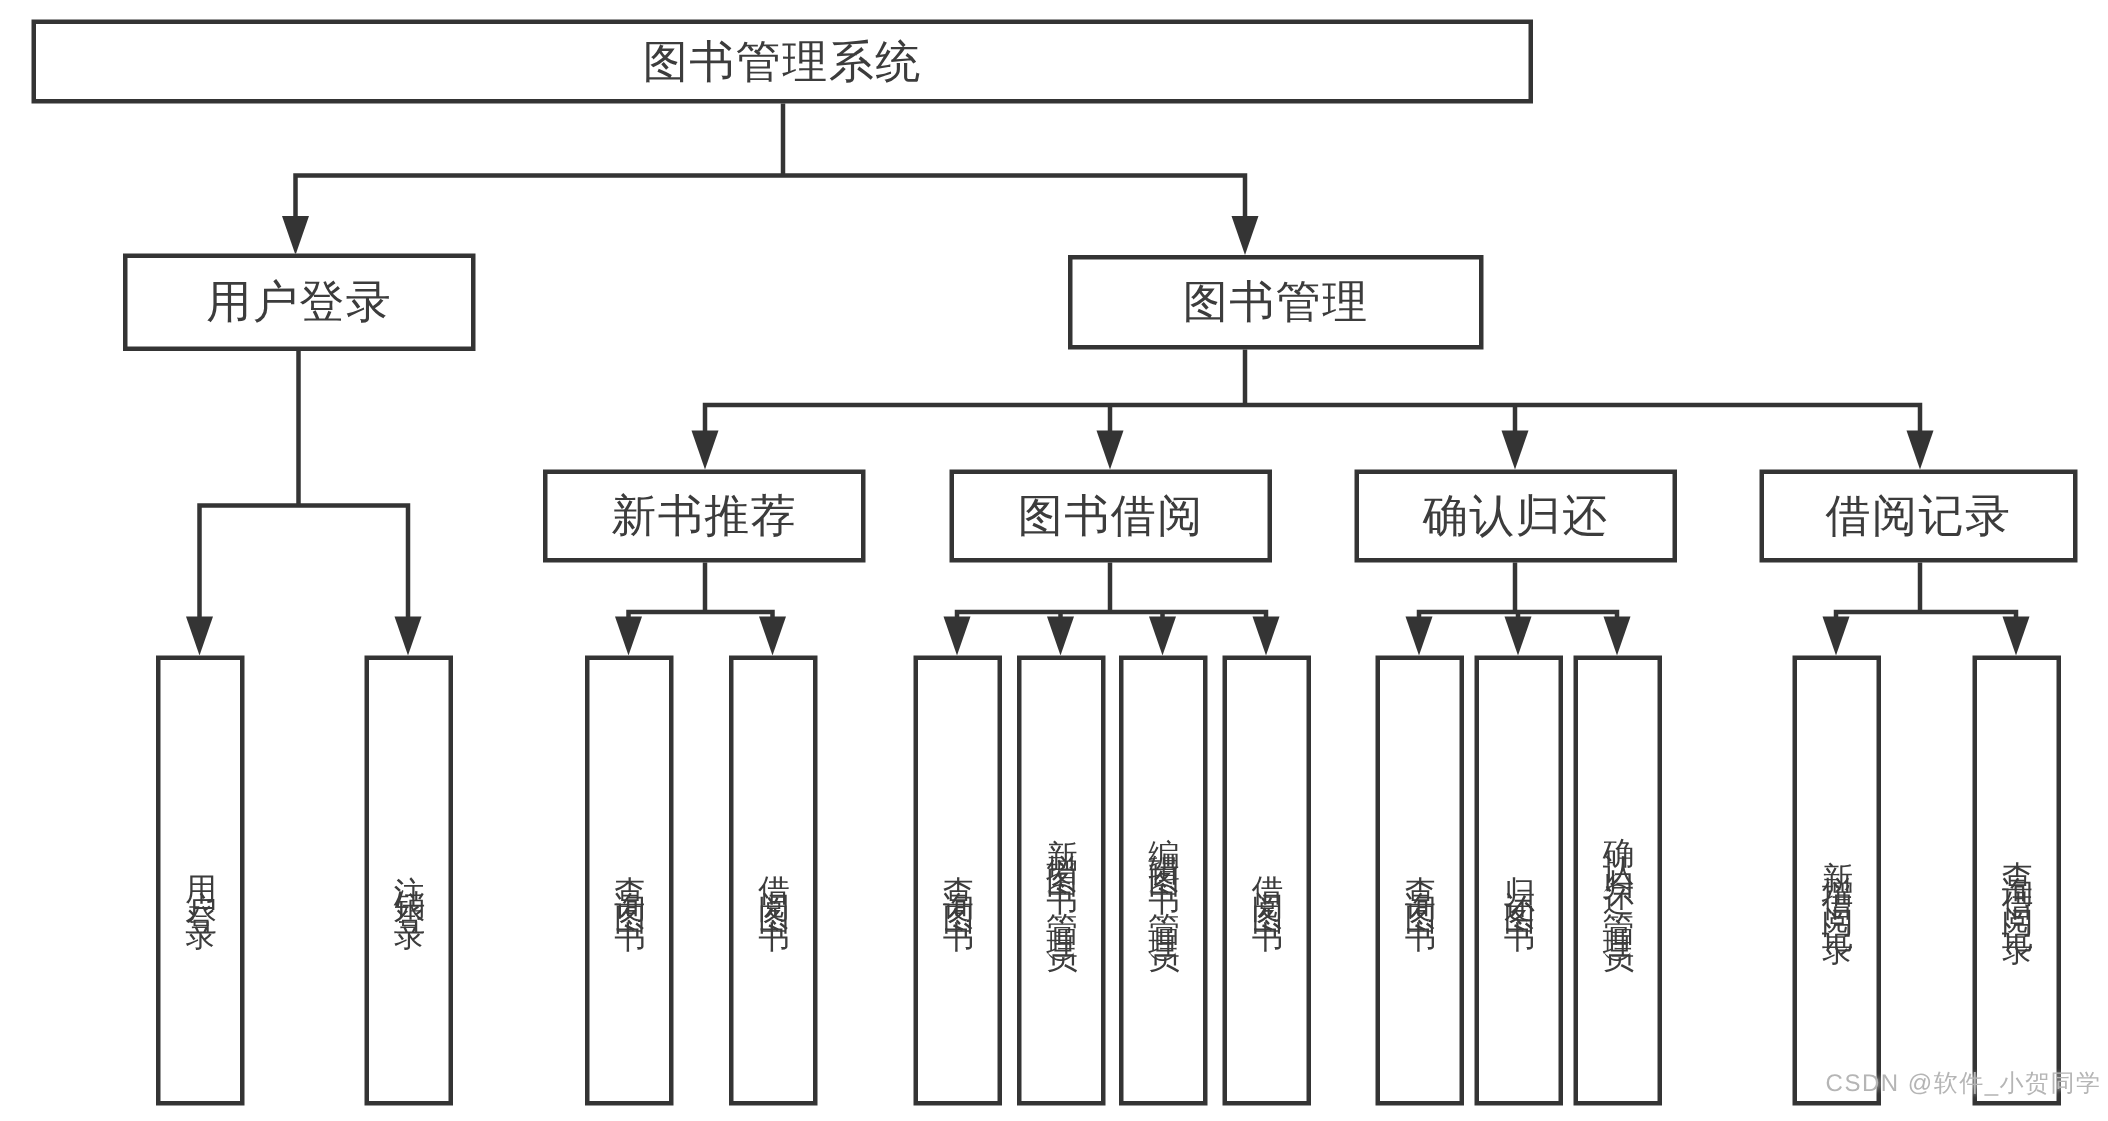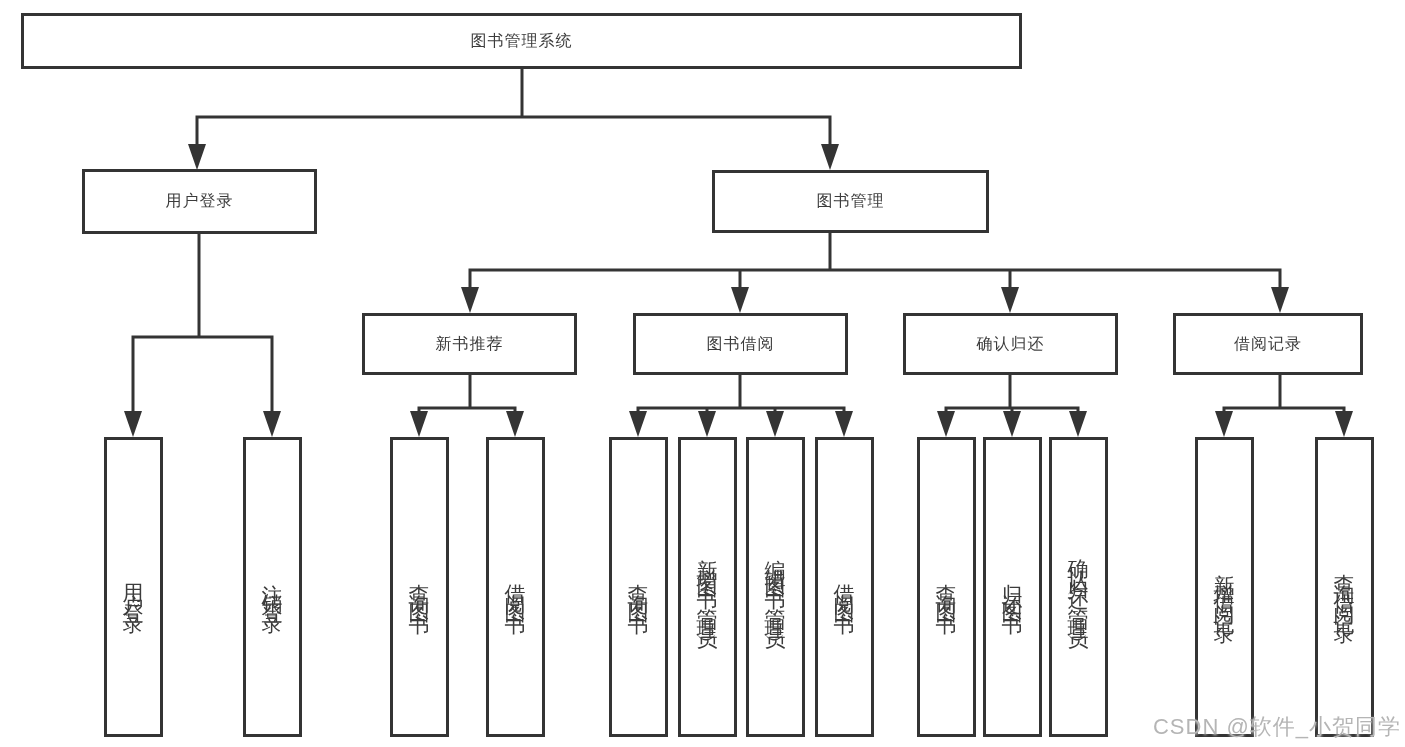--- a/index.html
+++ b/index.html
@@ -22,37 +22,37 @@
   .node{
     position:absolute;
     box-sizing:border-box;
     background:#fff;
     border:3px solid var(--line);
     display:flex;align-items:center;justify-content:center;
     color:var(--text);
     z-index:2;
   }
   .box-h .lbl{
-    font-size:16px;
+    font-size:30px;
     letter-spacing:1px;
     white-space:nowrap;
     text-align:center;
   }
   .box-v .vlbl{
     writing-mode:vertical-rl;
     text-orientation:mixed;
     font-size:21px;
     line-height:1;
     letter-spacing:10px;
     white-space:nowrap;
   }
   .watermark{
     position:absolute;
     top:712px;right:4px;
-    font-size:22px;
+    font-size:16px;
     color:var(--watermark);
     letter-spacing:1px;
     text-shadow:0 1px 3px rgba(255,255,255,0.9);
     z-index:5;
     white-space:nowrap;
     text-align:center;
   }
 </style>
 </head>
 <body>
@@ -124,21 +124,21 @@
 
   <div class="node box-h" style="left:362px;top:313px;width:215px;height:62px">
     <span class="lbl">新书推荐</span>
   </div>
   <div class="node box-h" style="left:633px;top:313px;width:215px;height:62px">
     <span class="lbl">图书借阅</span>
   </div>
   <div class="node box-h" style="left:903px;top:313px;width:215px;height:62px">
     <span class="lbl">确认归还</span>
   </div>
-  <div class="node box-h" style="left:1173px;top:313px;width:190px;height:62px">
+  <div class="node box-h" style="left:1173px;top:313px;width:212px;height:62px">
     <span class="lbl">借阅记录</span>
   </div>
 
   <div class="node box-v" style="left:104px;top:437px;width:59px;height:300px">
     <span class="vlbl">用户登录</span>
   </div>
   <div class="node box-v" style="left:243px;top:437px;width:59px;height:300px">
     <span class="vlbl">注销登录</span>
   </div>
 

